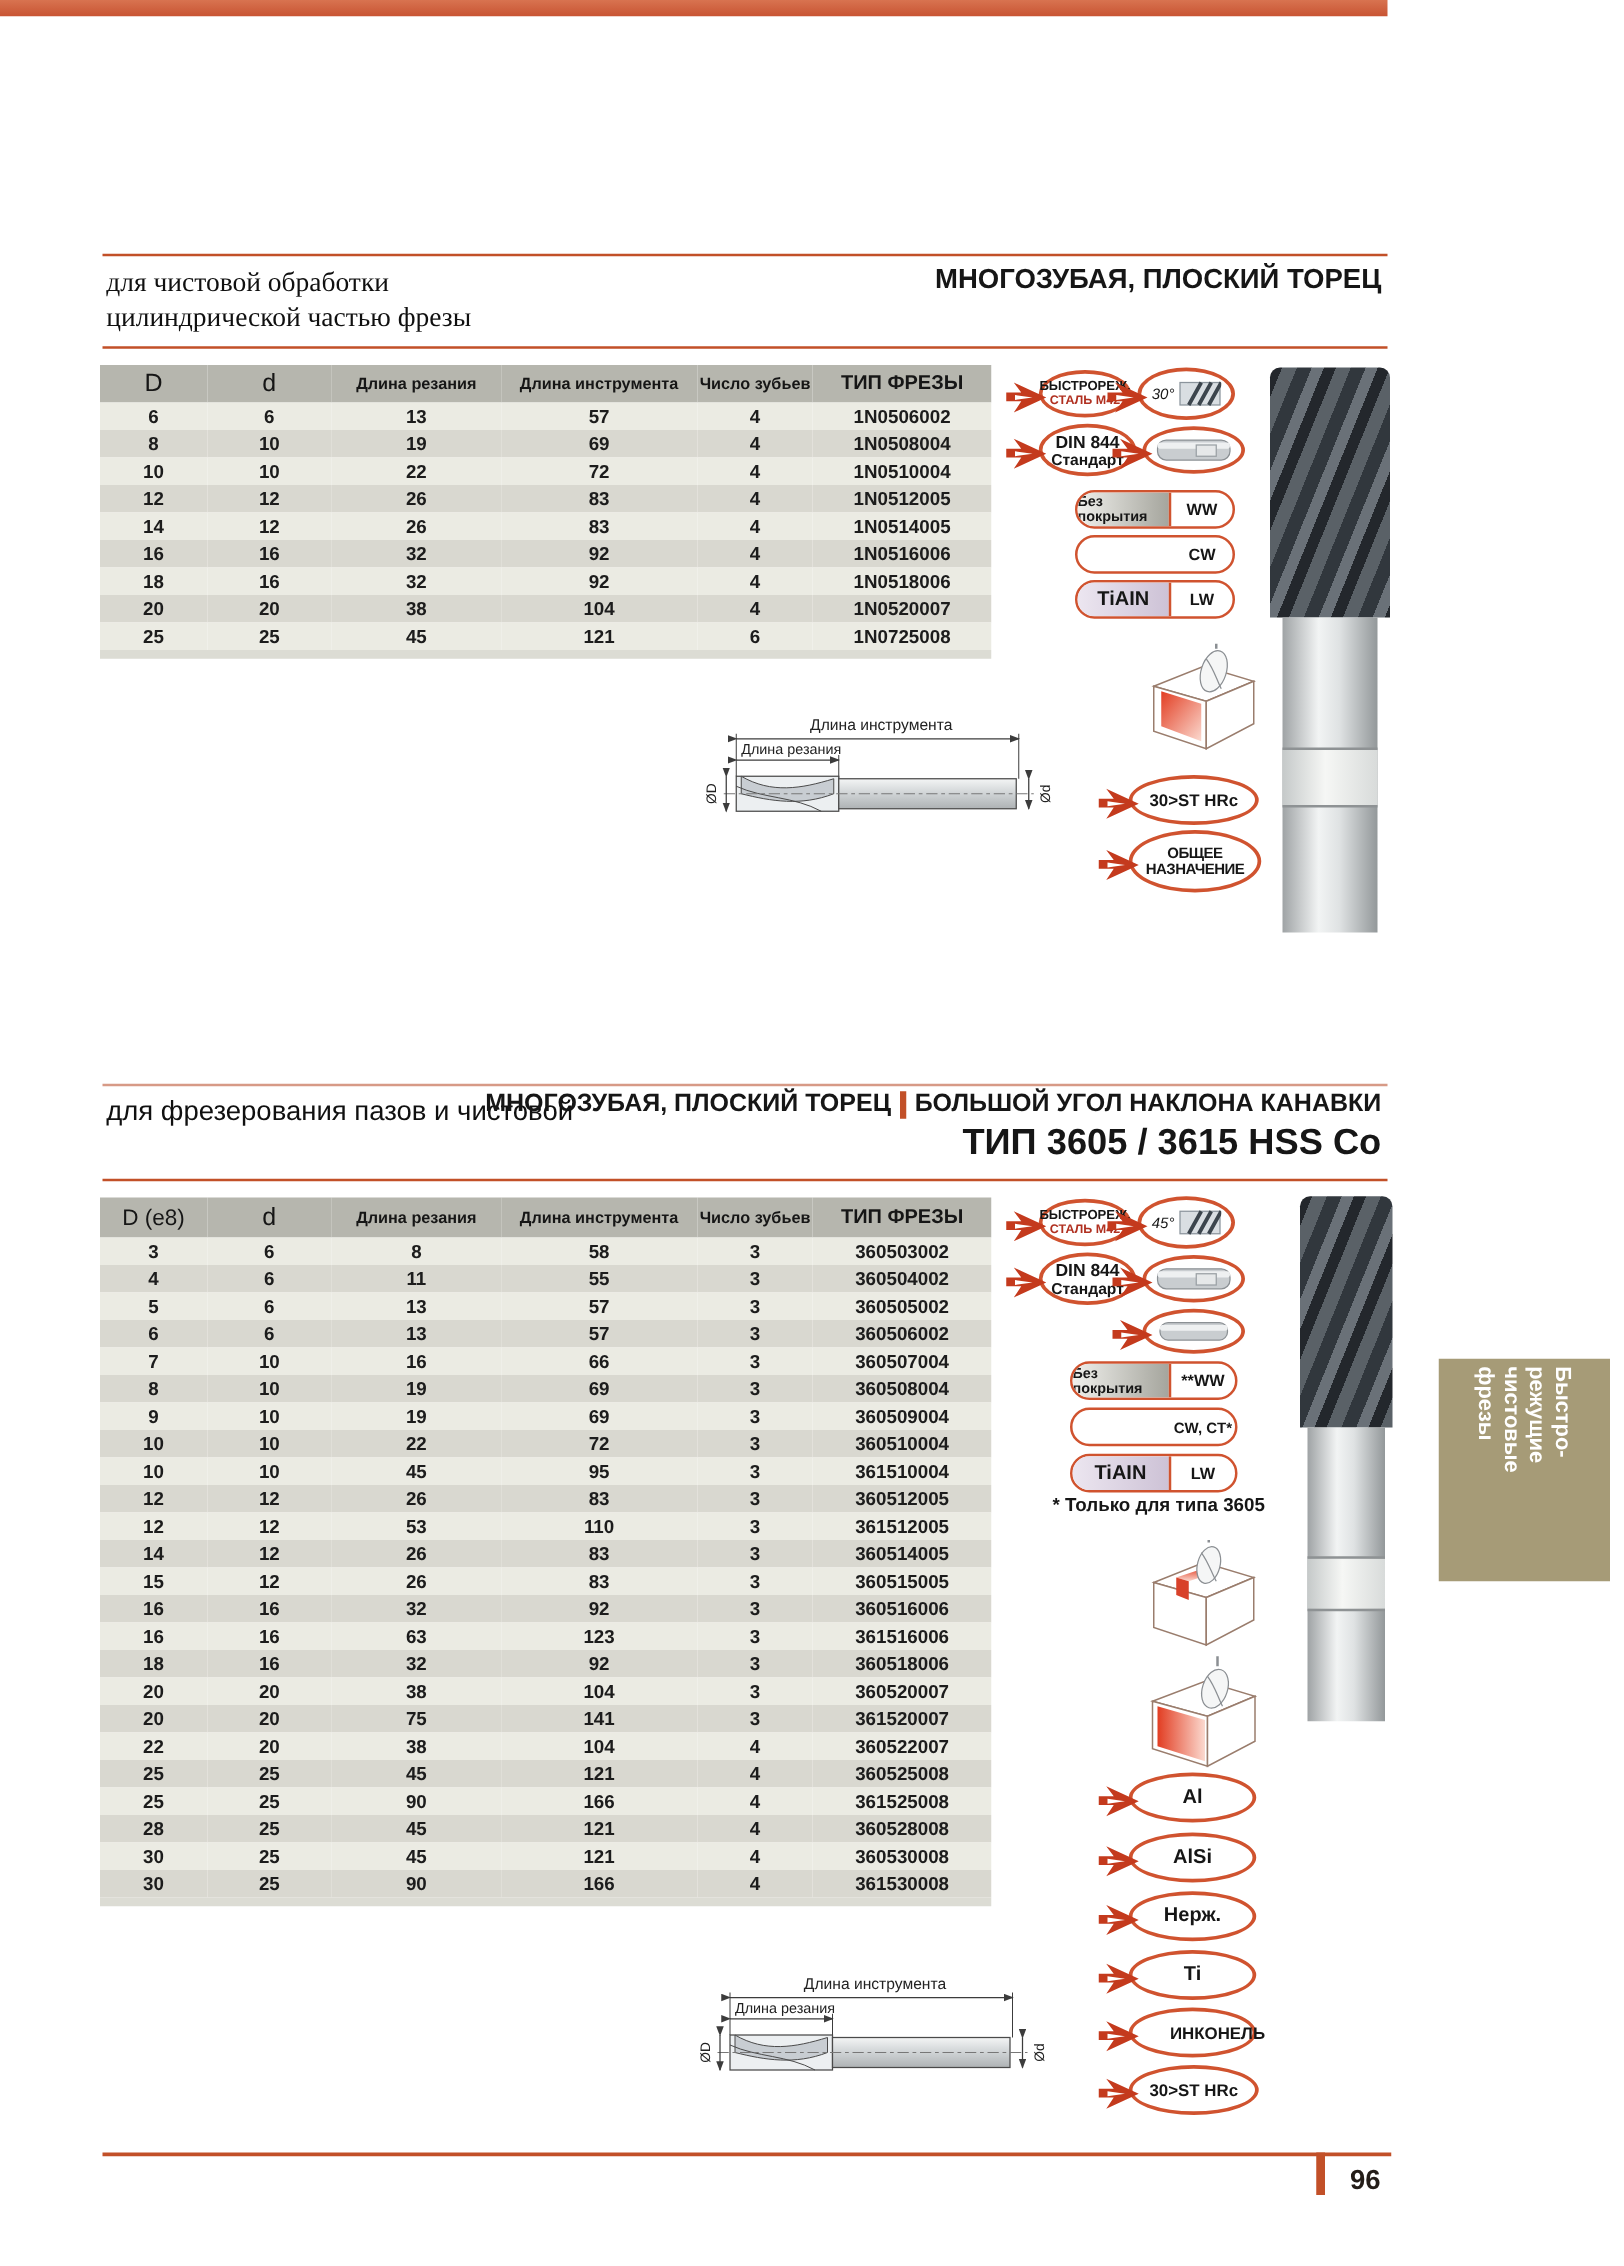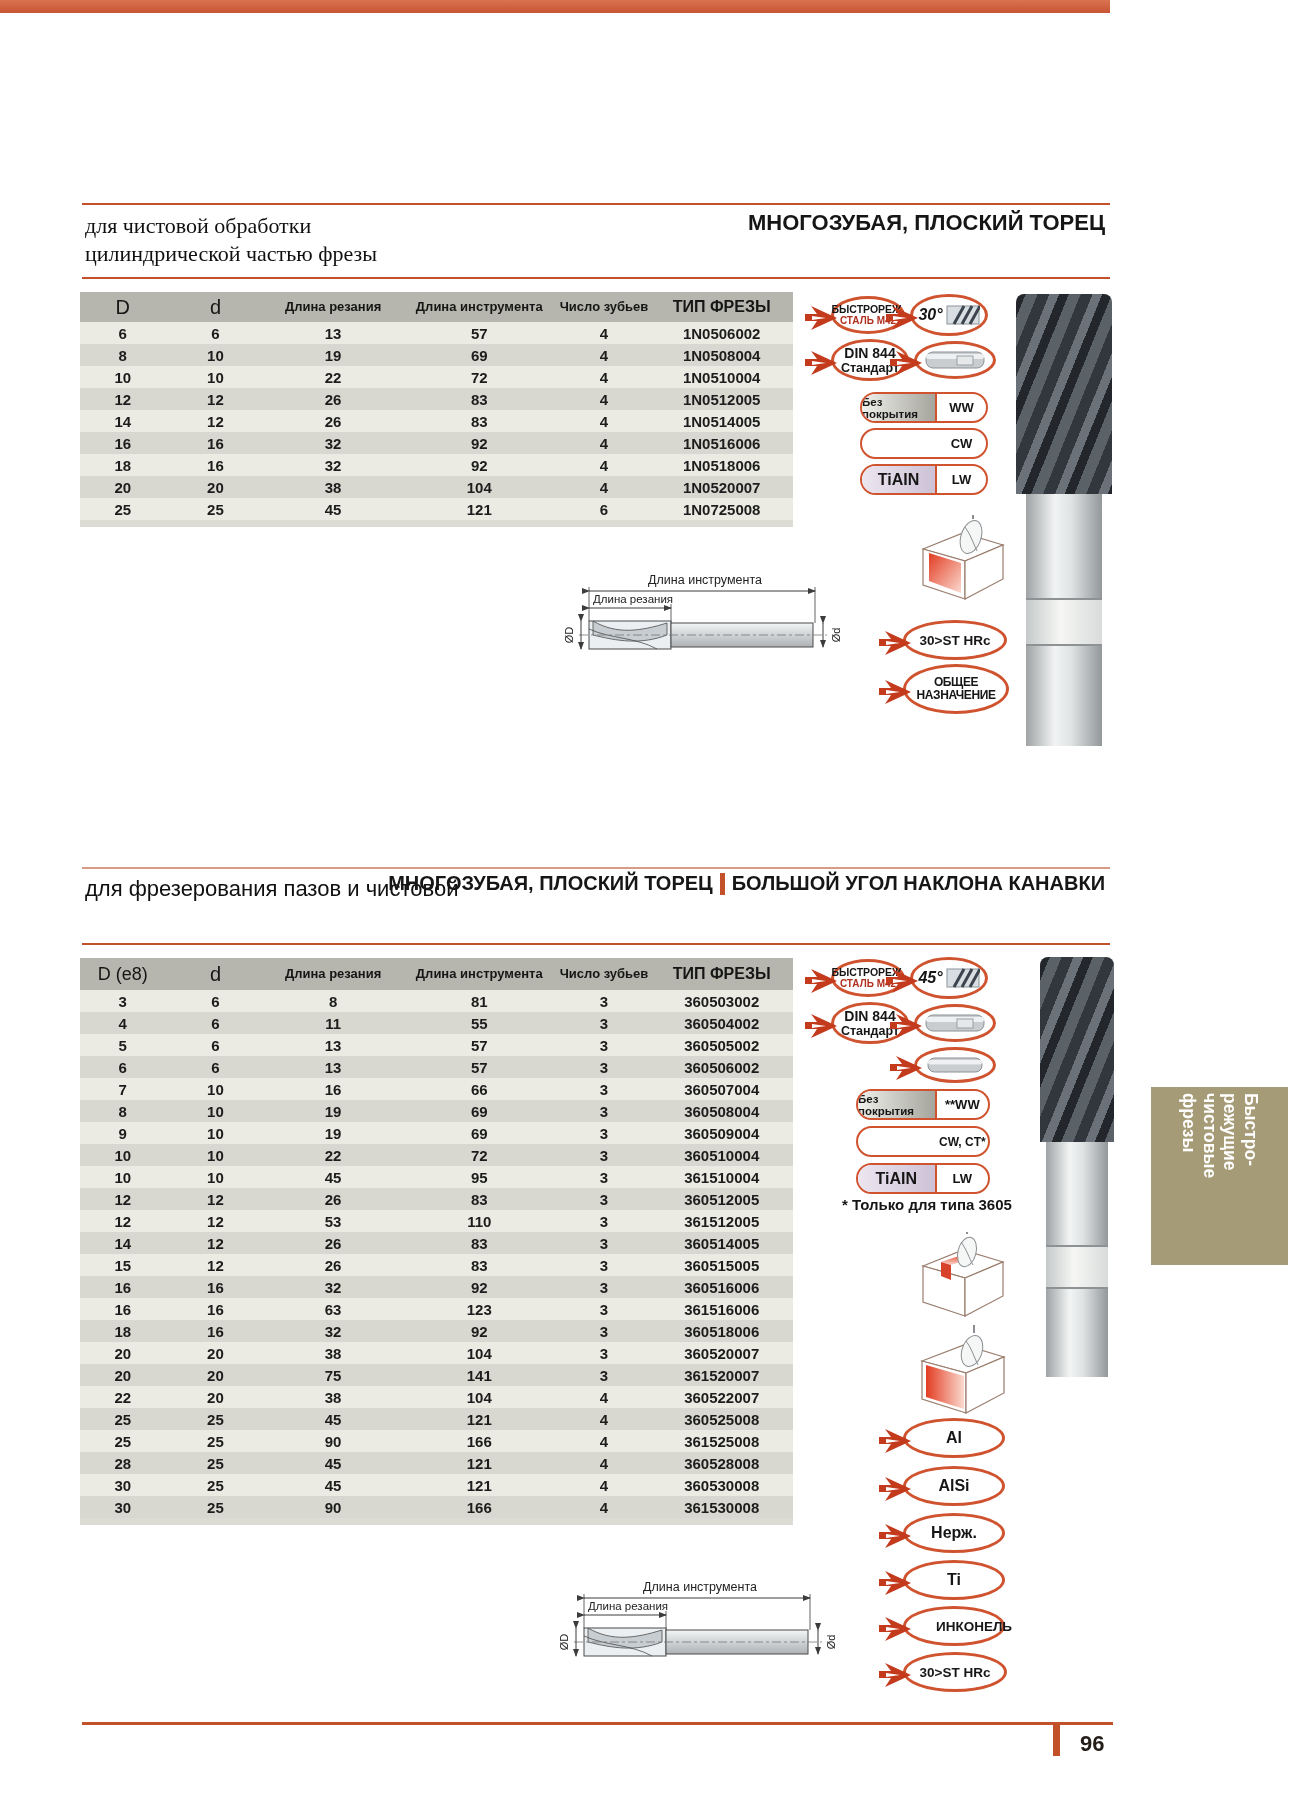--- a/index.html
+++ b/index.html
@@ -44,21 +44,21 @@
         display:flex;flex-direction:column;align-items:center;justify-content:center;
         text-align:center;box-sizing:border-box;}
   .oval .l1{font-size:10.5px;font-weight:700;line-height:11px;}
   .oval .l2{font-size:10px;font-weight:700;line-height:11px;color:#b03020;}
   .oval .d1{font-size:14px;font-weight:700;line-height:15px;}
   .oval .d2{font-size:12.5px;font-weight:700;line-height:14px;}
   .oval .one{font-size:13.5px;font-weight:700;}
   .oval .mat{font-size:16px;font-weight:700;}
   .oval .pp{font-size:12px;font-weight:700;line-height:13px;letter-spacing:-0.4px;}
   .arrowlogo{position:absolute;width:34px;height:26px;}
-  .angtxt{font-size:16px;font-weight:700;font-style:italic;margin-right:3px;}
+  .angtxt{font-size:12px;font-weight:400;font-style:italic;margin-right:3px;}
   .angrow{display:flex;align-items:center;justify-content:center;}
 
   
   .pill{position:absolute;height:31px;border:2px solid #d0532f;border-radius:16px;
         background:#fff;display:flex;overflow:hidden;box-sizing:border-box;}
   .pill .name{flex:0 0 59%;display:flex;align-items:center;justify-content:center;
         border-right:2px solid #d0532f;}
   .pill .code{flex:1;display:flex;align-items:center;justify-content:center;
         font-size:13px;font-weight:700;}
   .nm-sm{font-size:11.5px;font-weight:700;}
@@ -325,20 +325,21 @@
 
   <div class="abs rule-pale" style="left:82px;top:867px;width:1028px;"></div>
   <div class="abs ltitle" style="left:85px;top:875px;">
     <div>для фрезерования пазов и чистовой</div>
   </div>
   <div class="abs rtitle1b" style="top:872px;">
     <span>МНОГОЗУБАЯ, ПЛОСКИЙ ТОРЕЦ</span>
     <span class="tsep"></span>
     <span>БОЛЬШОЙ УГОЛ НАКЛОНА КАНАВКИ</span>
   </div>
+  <div class="abs rtitle2" style="top:898px;">ТИП 3605 / 3615 HSS Co</div>
   <div class="abs rule" style="left:82px;top:943px;width:1028px;"></div>
 
   <div class="abs tblwrap" style="top:958px;">
     <table class="cat" id="t2">
       <colgroup>
           <col class="c0">
           <col class="c1">
           <col class="c2">
           <col class="c3">
           <col class="c4">
@@ -352,21 +353,21 @@
           <th class="th-sm">Длина инструмента</th>
           <th class="th-sm">Число зубьев</th>
           <th class="th-type">ТИП ФРЕЗЫ</th>
         </tr>
       </thead>
       <tbody>
           <tr>
             <td>3</td>
             <td>6</td>
             <td>8</td>
-            <td>81</td>
+            <td>58</td>
             <td>3</td>
             <td>360503002</td>
           </tr>
           <tr>
             <td>4</td>
             <td>6</td>
             <td>11</td>
             <td>55</td>
             <td>3</td>
             <td>360504002</td>

